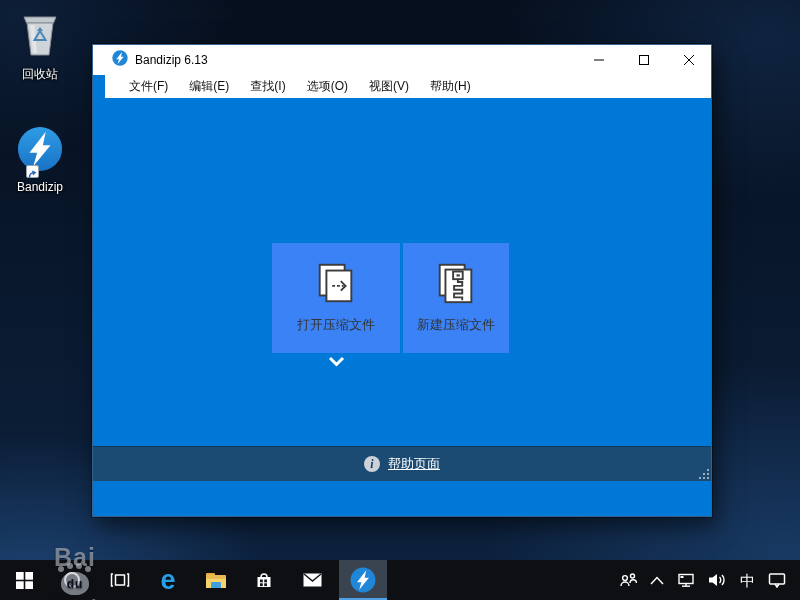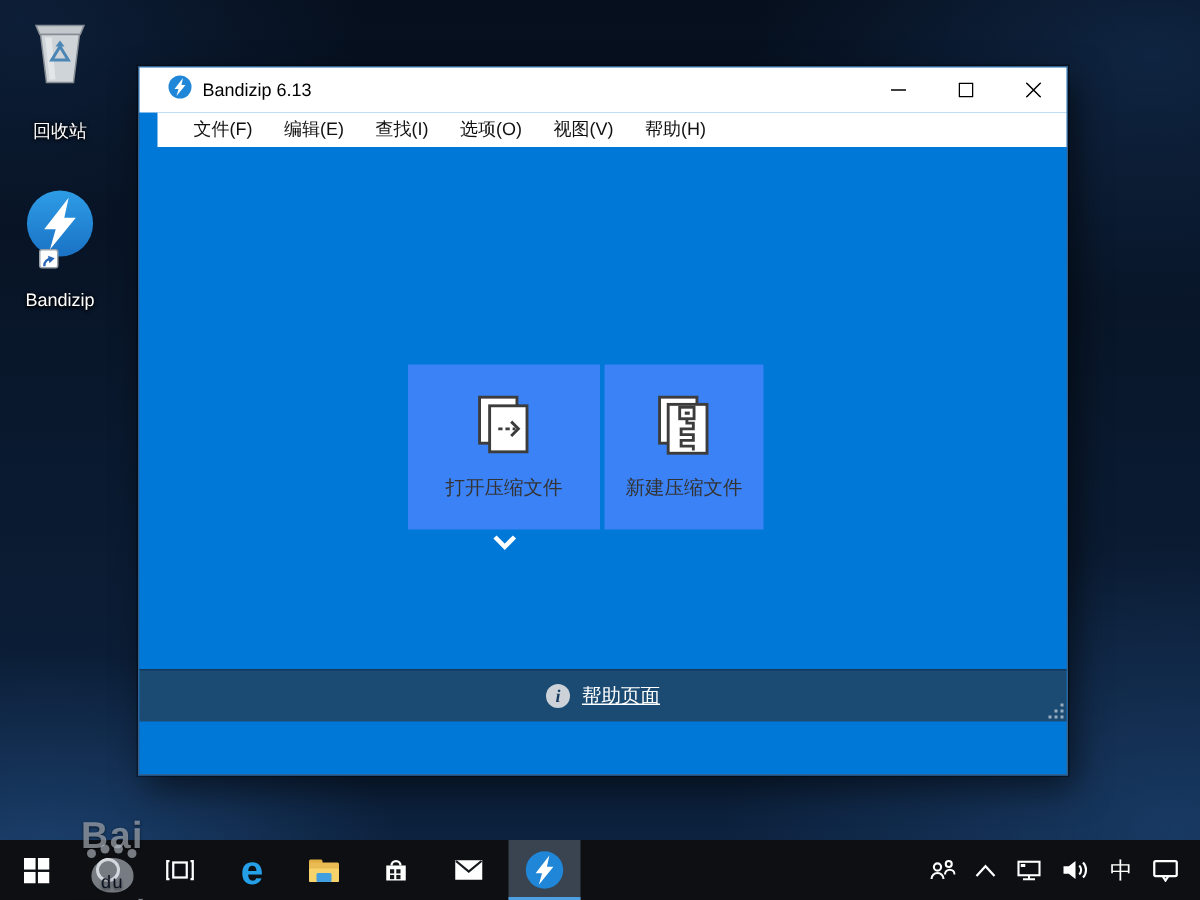--- a/index.html
+++ b/index.html
@@ -11,41 +11,41 @@
       radial-gradient(ellipse 340px 220px at 4% 98%, rgba(45,100,165,.50), transparent 70%),
       radial-gradient(ellipse 420px 260px at 98% 92%, rgba(40,90,150,.42), transparent 72%),
       radial-gradient(ellipse 380px 240px at 96% 6%,  rgba(32,75,130,.34), transparent 70%),
       radial-gradient(ellipse 320px 200px at 2% 2%,   rgba(28,65,115,.30), transparent 70%),
       linear-gradient(180deg,#060f1d 0%,#0a1a30 55%,#0d2340 100%);
   }
 
   
   .desk-icon { position:absolute; width:64px; text-align:center; cursor:default; }
   .desk-icon .lbl {
-    display:block; margin-top:16px; font-size:12px; color:#fff;
+    display:block; margin-top:4px; font-size:12px; color:#fff;
     text-shadow:0 1px 2px #000, 0 0 3px #000;
   }
   #recycle { left:8px; top:10px; }
   #bandizip-desk { left:8px; top:126px; }
   .shortcut-badge {
     position:absolute; left:9px; bottom:-2px; width:13px; height:13px;
     background:#fff; border:1px solid #9aa2aa; border-radius:2px;
   }
 
   
   .watermark {
     position:absolute; left:49px; top:543px; z-index:60;
     font-weight:bold; font-size:25px; letter-spacing:1px;
     color:rgba(185,192,202,.62); text-shadow:0 1px 2px rgba(0,0,0,.6);
     display:flex; align-items:center; pointer-events:none;flex-direction:column;
   }
   .paw {
-    position:relative; display:inline-flex; align-items:flex-end; justify-content:center;
+    position:relative; display:inline-flex; align-items:center; justify-content:center;
     width:28px; height:23px; margin:0 2px; border-radius:50% 50% 46% 46%;
-    background:rgba(185,192,202,.62); color:#0b1220; font-size:12px; font-weight:normal;
+    background:rgba(185,192,202,.62); color:#0b1220; font-size:12px; font-weight:bold;
   }
   .paw::before {
     content:""; position:absolute; left:-3px; top:-6px; width:6px; height:6px; border-radius:50%;
     background:rgba(185,192,202,.62);
     box-shadow:9px -3px 0 rgba(185,192,202,.62), 18px -3px 0 rgba(185,192,202,.62), 27px 0 0 rgba(185,192,202,.62);
   }
 
   
   .win {
     position:absolute; left:92px; top:44px; width:620px; height:473px;

